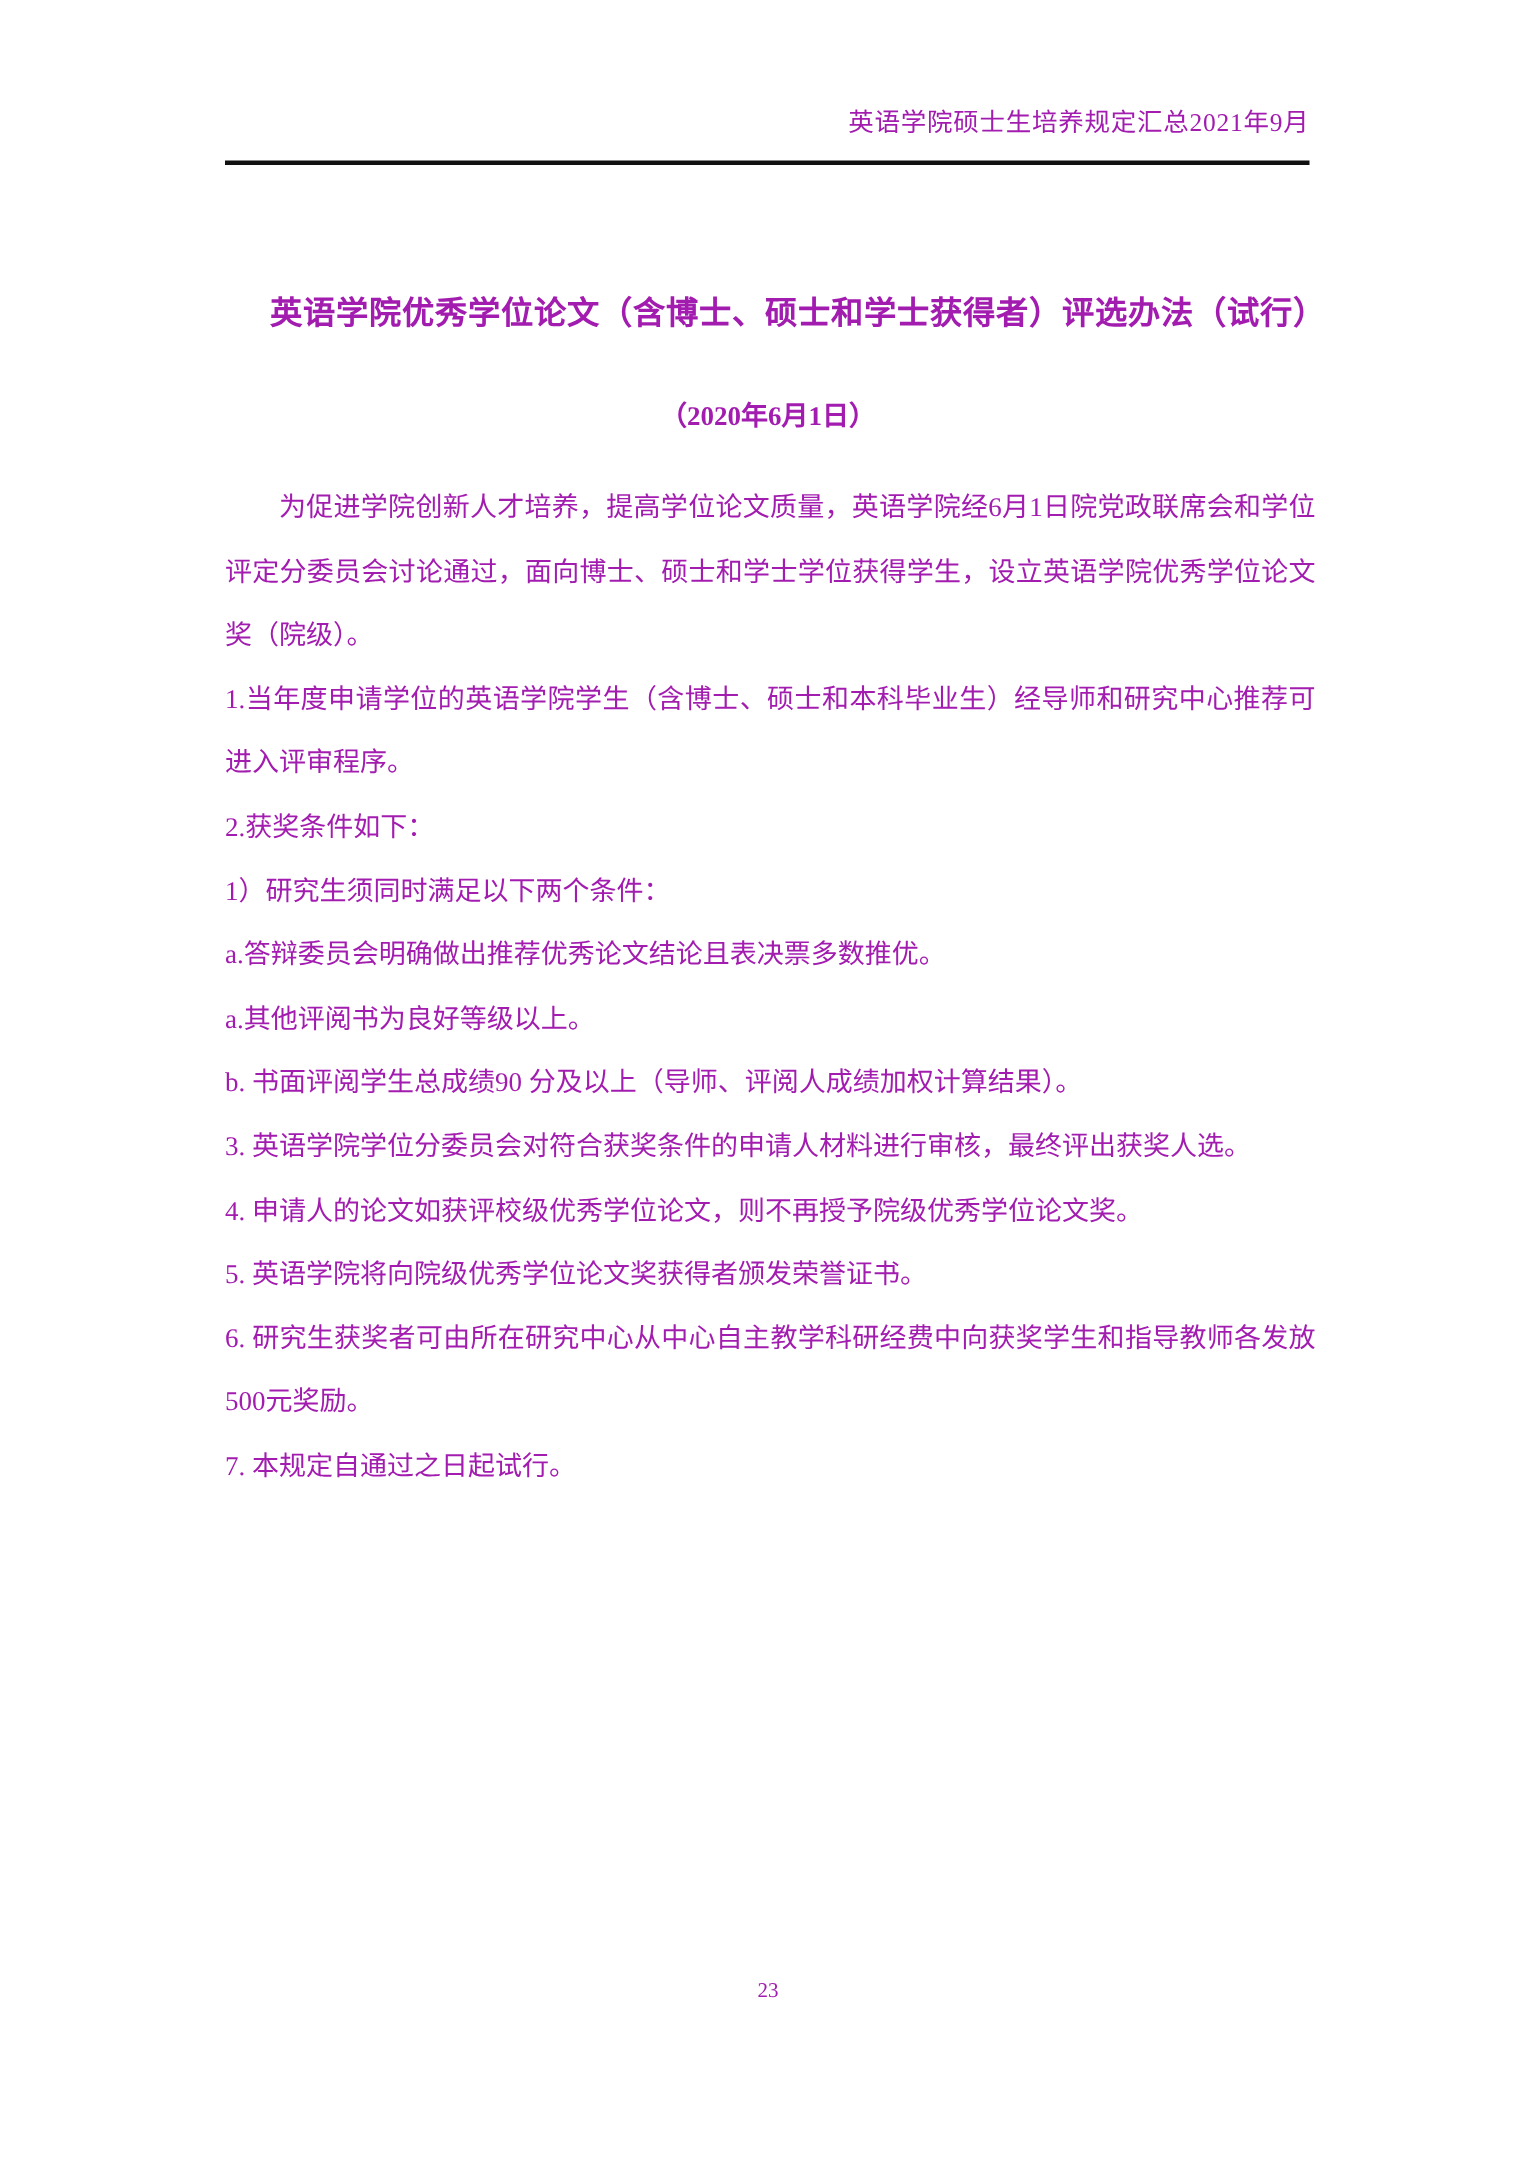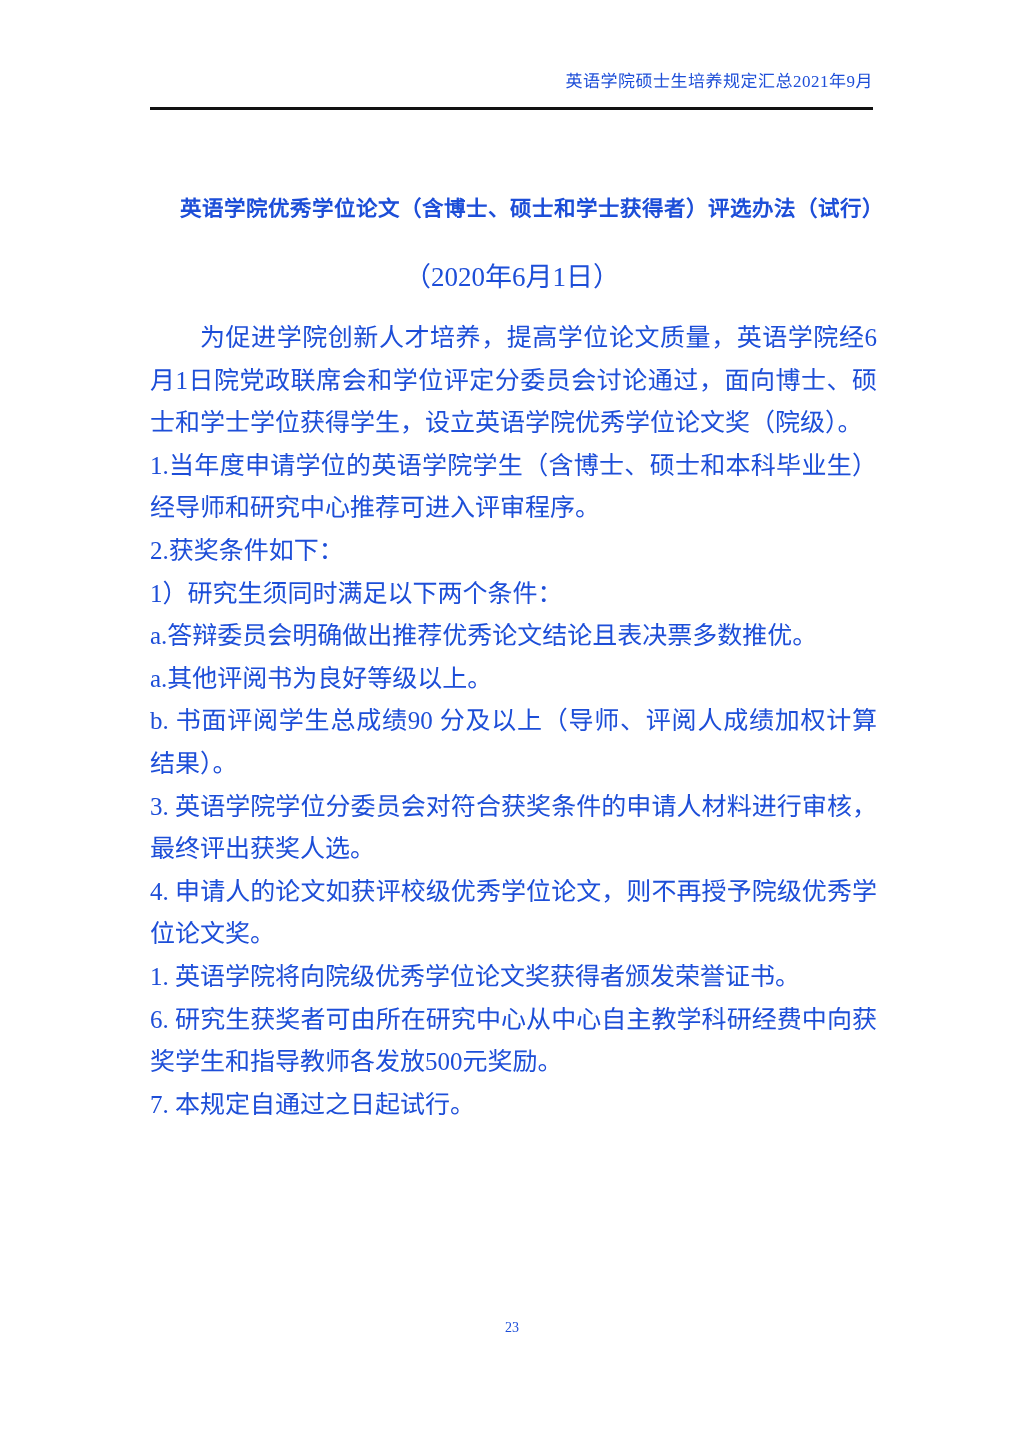--- a/index.html
+++ b/index.html
@@ -46,30 +46,30 @@
     font-weight: bold;
     line-height: 30px;
     letter-spacing: 0.5px;
   }
   .doc-date {
     position: absolute;
     top: 262px;
     left: 140px;
     width: 744px;
     text-align: center;
-    font-size: 27px;
-    font-weight: normal;
+    font-size: 18px;
+    font-weight: bold;
     line-height: 30px;
   }
   .doc-body {
     position: absolute;
     top: 317px;
     left: 150px;
     width: 727px;
-    font-size: 25px;
+    font-size: 18px;
     line-height: 42.6px;
     text-align: justify;
   }
   .doc-body p {
     margin: 0;
     padding: 0;
   }
   .doc-body p.indent {
     text-indent: 2em;
   }
@@ -79,38 +79,38 @@
     left: 0;
     width: 1024px;
     text-align: center;
     font-size: 14px;
     line-height: 24px;
   }
 </style>
 </head>
 <body>
 
-<div class="page" style="background: rgb(255, 255, 255); color: #1d4ed8;">
+<div class="page" style="background: rgb(255, 255, 255); color: #a21caf;">
   <div class="running-header">英语学院硕士生培养规定汇总2021年9月</div>
 
   <div class="header-rule" style="border-top-color: rgb(17, 17, 17);"></div>
 
   <div class="doc-title">英语学院优秀学位论文（含博士、硕士和学士获得者）评选办法（试行）</div>
 
   <div class="doc-date">（2020年6月1日）</div>
 
   <div class="doc-body">
       <p class="indent">为促进学院创新人才培养，提高学位论文质量，英语学院经6月1日院党政联席会和学位评定分委员会讨论通过，面向博士、硕士和学士学位获得学生，设立英语学院优秀学位论文奖（院级）。</p>
       <p class="">1.当年度申请学位的英语学院学生（含博士、硕士和本科毕业生）经导师和研究中心推荐可进入评审程序。</p>
       <p class="">2.获奖条件如下：</p>
       <p class="">1）研究生须同时满足以下两个条件：</p>
       <p class="">a.答辩委员会明确做出推荐优秀论文结论且表决票多数推优。</p>
       <p class="">a.其他评阅书为良好等级以上。</p>
       <p class="">b. 书面评阅学生总成绩90 分及以上（导师、评阅人成绩加权计算结果）。</p>
       <p class="">3. 英语学院学位分委员会对符合获奖条件的申请人材料进行审核，最终评出获奖人选。</p>
       <p class="">4. 申请人的论文如获评校级优秀学位论文，则不再授予院级优秀学位论文奖。</p>
-      <p class="">1. 英语学院将向院级优秀学位论文奖获得者颁发荣誉证书。</p>
+      <p class="">5. 英语学院将向院级优秀学位论文奖获得者颁发荣誉证书。</p>
       <p class="">6. 研究生获奖者可由所在研究中心从中心自主教学科研经费中向获奖学生和指导教师各发放500元奖励。</p>
       <p class="">7. 本规定自通过之日起试行。</p>
     </div>
 
   <div class="page-footer">23</div>
 </div>
 
 </body></html>

